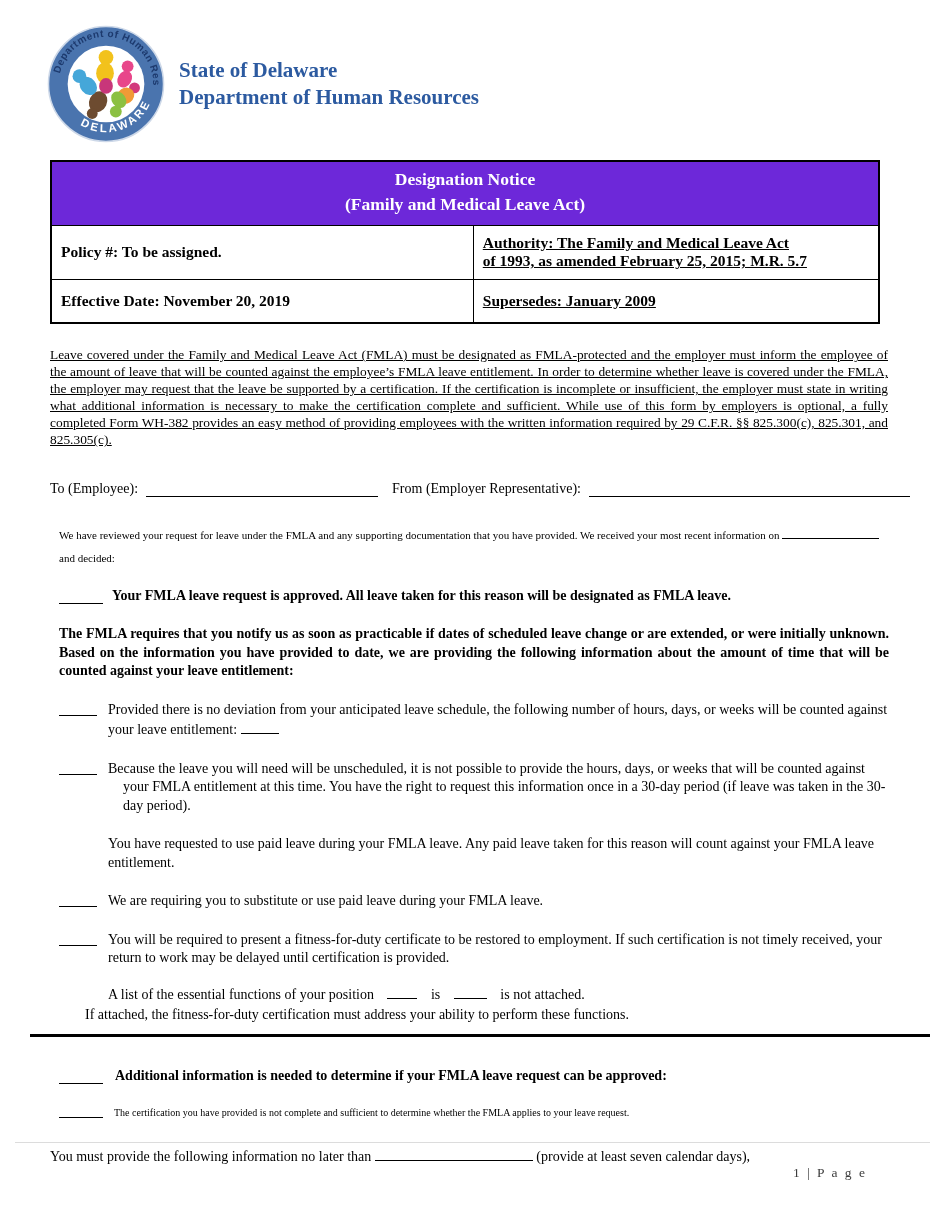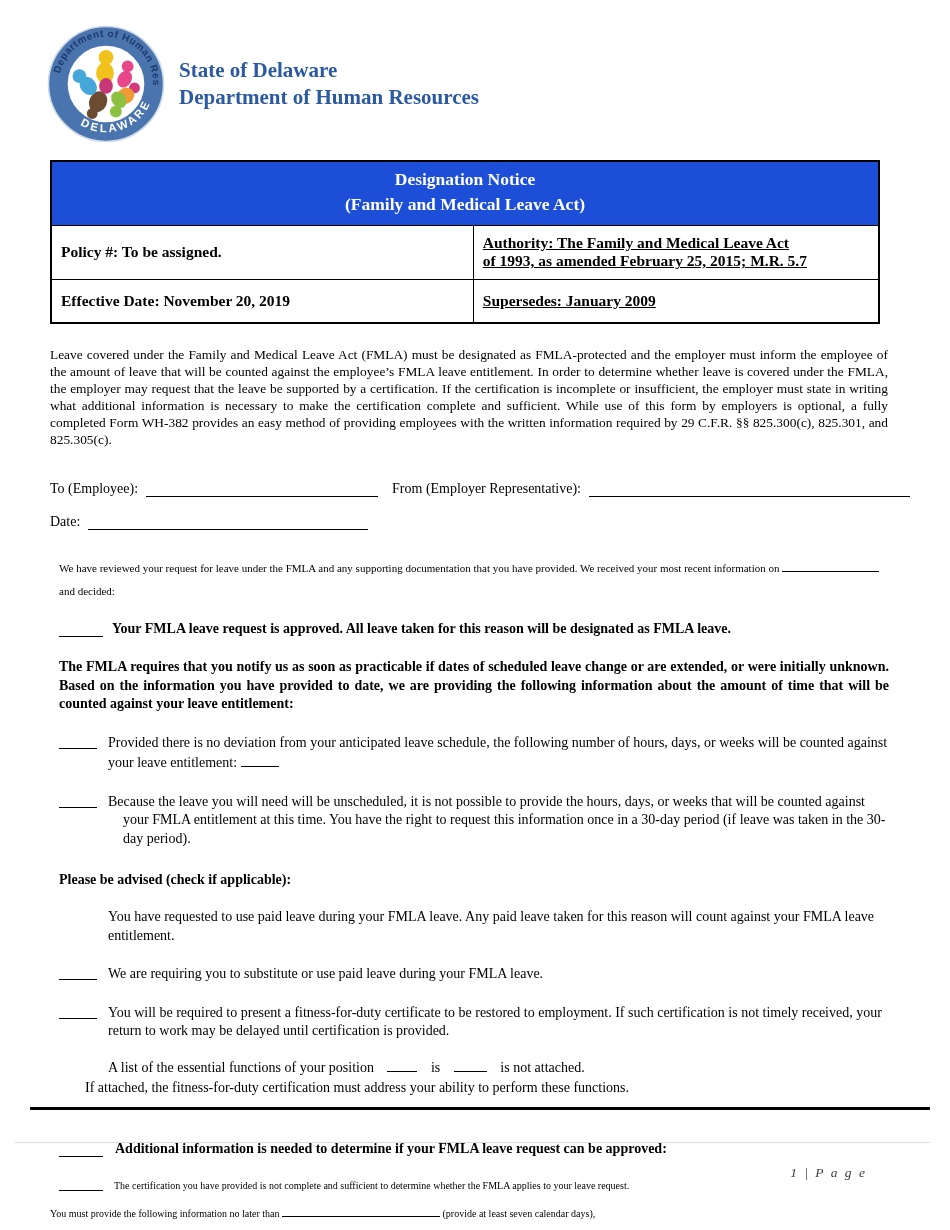--- a/index.html
+++ b/index.html
@@ -26,21 +26,21 @@
     padding: 5px 0 7px 0;
   }
   .col-left { width: 51%; }
   .col-right { width: 49%; text-decoration: underline; }
   .row1 td { height: 54px; }
   .row2 td { height: 44px; }
 
   
   .intro {
     margin-top: 22px; width: 838px;
-    font-size: 13.4px; line-height: 17px; text-align: justify;
+    font-size: 13.4px; line-height: 17px; text-align: justify; text-decoration: underline;
   }
   .line { display: flex; align-items: flex-end; font-size: 14px; }
   .tofrom { margin-top: 33px; width: 860px; }
   .dateline { margin-top: 17px; width: 860px; }
   .blank { display: inline-block; border-bottom: 1.3px solid #000; height: 15px; }
   .blank.grow { flex: 1 1 auto; }
   .b230 { width: 232px; } .b280 { width: 280px; }
   .b95 { width: 97px; } .b42 { width: 44px; }
   .b30 { width: 30px; } .b32 { width: 33px; }
   .b158 { width: 158px; } .b300 { width: 302px; }
@@ -65,25 +65,25 @@
   .essential { margin-top: 16px; margin-left: 49px; font-size: 14px; }
   .essential .blank { margin: 0 10px; vertical-align: baseline; }
   .essential-note { margin-top: 4px; margin-left: 26px; font-size: 14px; }
 
   .thick-divider { height: 3.5px; background: #000; margin: 11px 0 0 -29px; width: 900px; }
 
   .addl-head { margin-top: 31px; display: flex; align-items: flex-end; font-weight: bold; font-size: 14px; }
   .addl-head .blank { margin-right: 12px; }
   .cert-line { margin-top: 19px; display: flex; align-items: flex-end; font-size: 10px; }
   .cert-line .blank { flex: 0 0 auto; margin-right: 11px; }
-  .must-line { margin-top: 10px; margin-left: -9px; font-size: 10px; line-height: 25px; }
+  .must-line { margin-top: 26px; margin-left: -9px; font-size: 14px; line-height: 25px; }
 
   
   .footer-rule { position: absolute; left: 15px; top: 1142px; width: 915px; height: 1px; background: #dcdcdc; }
-  .page-num { position: absolute; top: 1165px; right: 83px; font-size: 13.5px; color: #3c3c3c; letter-spacing: 2px; font-style: italic; }
+  .page-num { position: absolute; top: 1165px; right: 83px; font-size: 13.5px; color: #3c3c3c; letter-spacing: 2px; }
 </style>
 </head>
 <body>
 
 <div class="page">
 
   <div class="doc-header">
     <svg class="logo" viewBox="0 0 120 120" aria-hidden="true">
       <circle cx="60" cy="60" r="58.5" fill="#4a74ae" stroke="#cdd8e8" stroke-width="1.6"></circle>
       <circle cx="60" cy="60" r="39" fill="#ffffff"></circle>
@@ -116,21 +116,21 @@
     </svg>
     <div class="org-title">
       <div>State of Delaware</div>
       <div>Department of Human Resources</div>
     </div>
   </div>
 
   <table class="info-table">
     <tbody>
         <tr class="banner">
-      <td colspan="2" style="background:#1d4ed8;">
+      <td colspan="2" style="background:#6d28d9;">
         <div>Designation Notice</div>
         <div>(Family and Medical Leave Act)</div>
       </td>
     </tr>
     <tr class="row1">
       <td class="col-left">Policy #: To be assigned.</td>
       <td class="col-right">
         <div>Authority: The Family and Medical Leave Act</div>
         <div>of 1993, as amended February 25, 2015; M.R. 5.7</div>
       </td>
@@ -146,25 +146,20 @@
 
   <div class="line tofrom">
     <span>To (Employee):</span>
     <span class="gap8"></span>
     <span class="blank b230"></span>
     <span class="gap14"></span>
     <span>From (Employer Representative):</span>
     <span class="gap8"></span>
     <span class="blank grow"></span>
   </div>
-  <div class="line dateline">
-    <span>Date:</span>
-    <span class="gap8"></span>
-    <span class="blank b280"></span>
-  </div>
 
   <div class="body-indent">
 
     <p class="reviewed"><span>We have reviewed your request for leave under the FMLA and any supporting documentation that you have provided. We received your most recent information on</span>
       <span class="blank b95"></span>
       <span>and decided:</span></p>
 
     <div class="approved-line">
       <span class="blank b42"></span>
       <span>Your FMLA leave request is approved. All leave taken for this reason will be designated as FMLA leave.</span>
@@ -174,21 +169,20 @@
 
     <div class="chk-item">
       <span class="blank"></span>
       <div class="chk-text"><span>Provided there is no deviation from your anticipated leave schedule, the following number of hours, days, or weeks will be counted against your leave&nbsp;entitlement:</span> <span class="blank b300"></span></div>
     </div>
     <div class="chk-item">
       <span class="blank"></span>
       <div class="chk-text hang">Because the leave you will need will be unscheduled, it is not possible to provide the hours, days, or weeks that will be counted against your FMLA entitlement at this time. You have the right to request this information once in a 30-day period (if leave was taken in the 30-day period).</div>
     </div>
 
-    <div class="advised-head">Please be advised (check if applicable):</div>
 
     <div class="chk-item noblank">
       <div class="chk-text">You have requested to use paid leave during your FMLA leave. Any paid leave taken for this reason will count against your FMLA leave entitlement.</div>
     </div>
     <div class="chk-item">
       <span class="blank"></span>
       <div class="chk-text">We are requiring you to substitute or use paid leave during your FMLA leave.</div>
     </div>
     <div class="chk-item">
       <span class="blank"></span>

